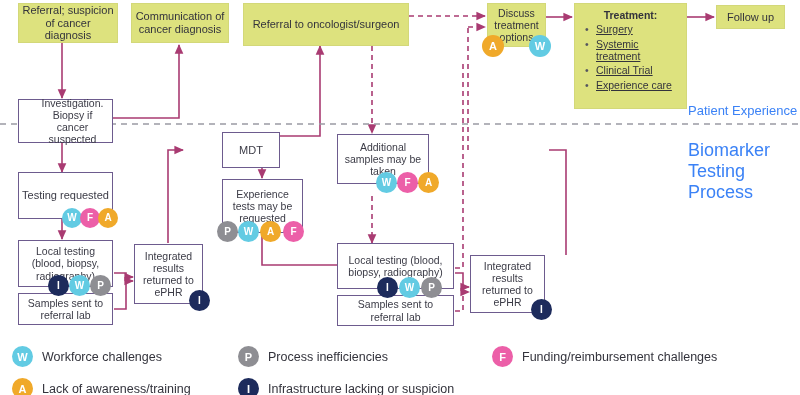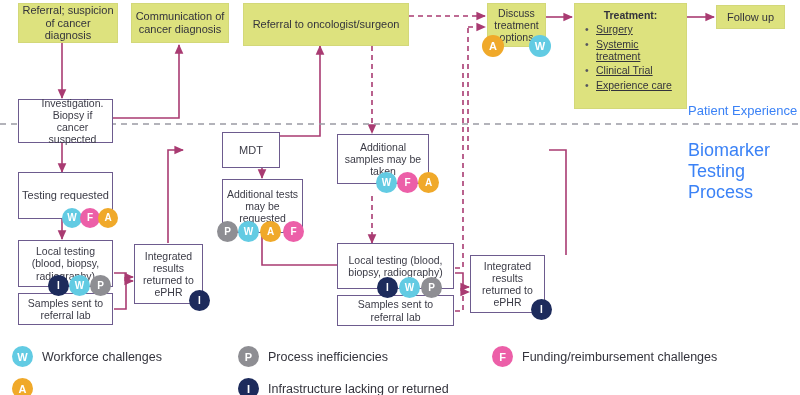--- a/index.html
+++ b/index.html
@@ -160,21 +160,21 @@
   <div class="node white" style="left:134px;top:244px;width:69px;height:60px;font-size:10.5px;">
     <span class="txt">Integrated results returned to ePHR</span>
     <span class="badge b-I" style="right:-8px;bottom:-8px;width:21px;height:21px;font-size:10px;">I</span>
   </div>
 
   <div class="node white" style="left:184px;top:132px;width:58px;height:36px;font-size:11px;margin-left:38px;">
     <span class="txt">MDT</span>
   </div>
 
   <div class="node white" style="left:222px;top:179px;width:81px;height:54px;font-size:10.5px;">
-    <span class="txt">Additional tests may be requested</span>
+    <span class="txt">Experience tests may be requested</span>
     <span class="badge b-P" style="left:-6px;bottom:-10px;width:21px;height:21px;font-size:10px;">P</span>
     <span class="badge b-W" style="left:15px;bottom:-10px;width:21px;height:21px;font-size:10px;">W</span>
     <span class="badge b-A" style="left:37px;bottom:-10px;width:21px;height:21px;font-size:10px;">A</span>
     <span class="badge b-F" style="left:60px;bottom:-10px;width:21px;height:21px;font-size:10px;">F</span>
   </div>
 
   <div class="node white" style="left:337px;top:134px;width:92px;height:50px;font-size:10.5px;">
     <span class="txt">Additional samples may be taken</span>
     <span class="badge b-W" style="left:38px;bottom:-10px;width:21px;height:21px;font-size:10px;">W</span>
     <span class="badge b-F" style="left:59px;bottom:-10px;width:21px;height:21px;font-size:10px;">F</span>
@@ -213,20 +213,21 @@
     <div class="lg-item" style="left:238px;top:6px;">
       <span class="lg-dot b-P">P</span>
       <span class="lg-txt">Process inefficiencies</span>
     </div>
     <div class="lg-item" style="left:492px;top:6px;">
       <span class="lg-dot b-F">F</span>
       <span class="lg-txt">Funding/reimbursement challenges</span>
     </div>
     <div class="lg-item" style="left:12px;top:38px;">
       <span class="lg-dot b-A">A</span>
+      <span class="lg-txt">Lack of awareness/training</span>
     </div>
     <div class="lg-item" style="left:238px;top:38px;">
       <span class="lg-dot b-I">I</span>
-      <span class="lg-txt">Infrastructure lacking or returned</span>
+      <span class="lg-txt">Infrastructure lacking or suspicion</span>
     </div>
   </div>
 
 </div>
 
 </body></html>

